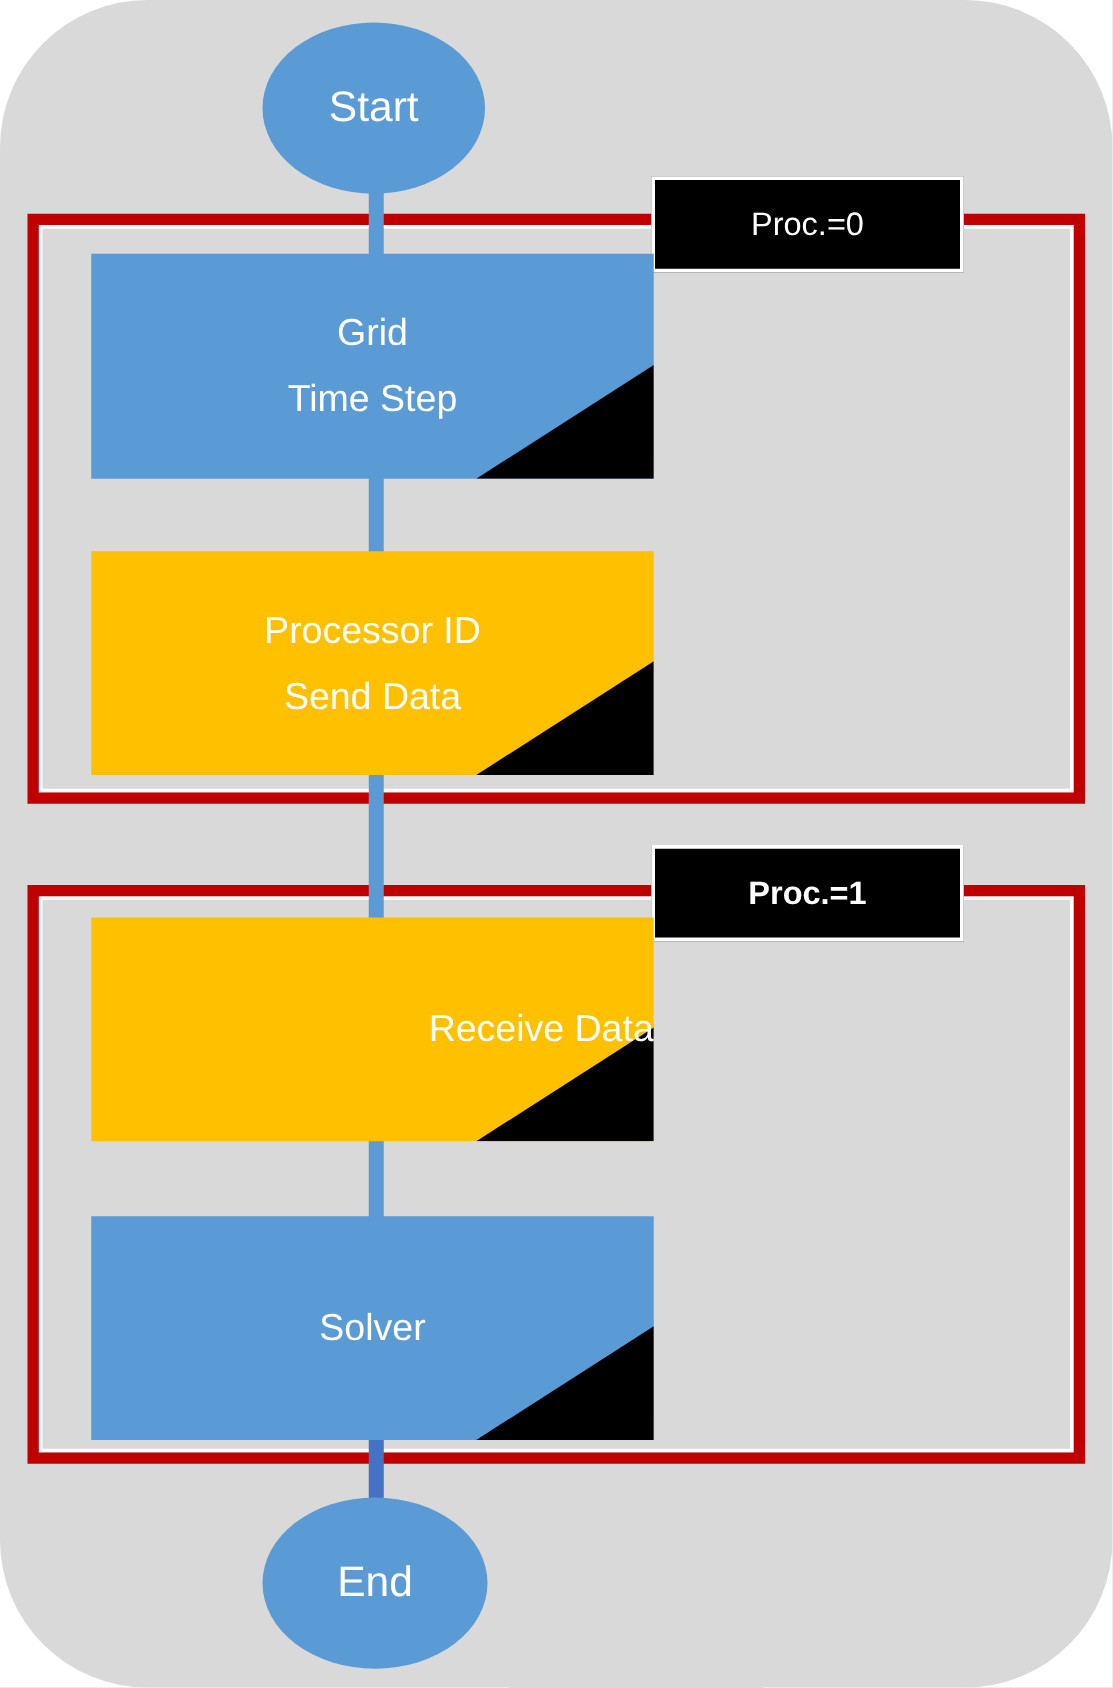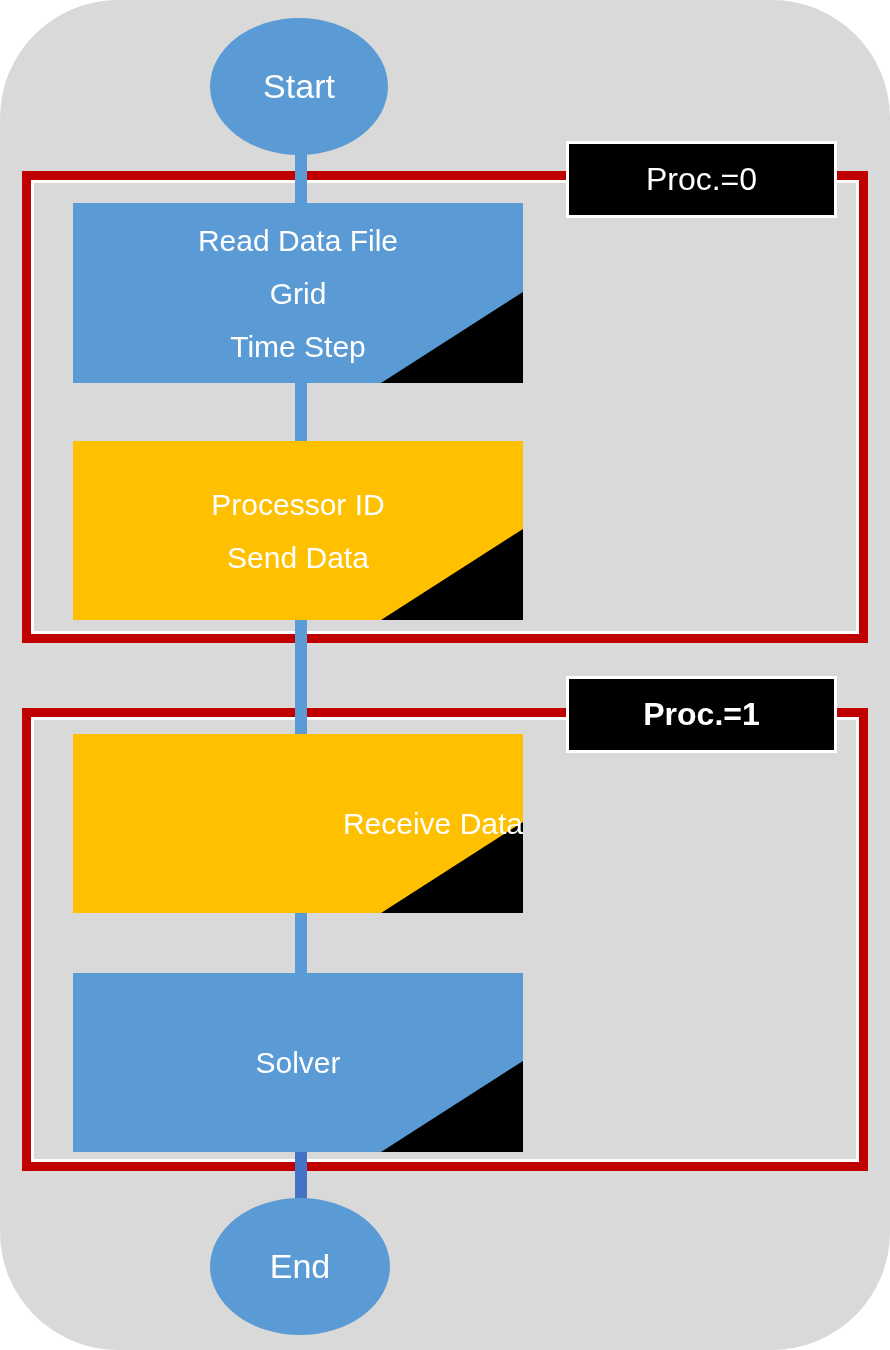--- a/index.html
+++ b/index.html
@@ -15,23 +15,23 @@
   
   .region{
     position:absolute;border:9px solid #c00000;
     box-shadow:inset 0 0 0 3px rgba(255,255,255,.95);
     box-sizing:border-box;background:transparent;
   }
   .region1{left:22px;top:171px;width:846px;height:472px;}
   .region2{left:22px;top:708px;width:846px;height:463px;}
   
   .proc{
-    position:absolute;left:566px;width:271px;height:77px;
+    position:absolute;left:521px;width:250px;height:77px;
     background:#000000;border:3px solid #ffffff;box-sizing:border-box;
-    color:#ffffff;font-size:32px;display:flex;align-items:center;justify-content:center;
+    color:#ffffff;font-size:26px;display:flex;align-items:center;justify-content:center;
     z-index:4;
   }
   .proc1{top:141px;}
   .proc2{top:676px;font-weight:bold;}
   
   .conn{position:absolute;left:295px;width:12px;z-index:3;}
   .conn-light{background:#5b9bd5;}
   .conn-dark{background:#4472c4;}
   .c1{top:150px;height:58px;}
   .c2{top:380px;height:64px;}
@@ -84,21 +84,20 @@
 </div>
 <div class="proc proc2">
   <span>Proc.=1</span>
 </div>
 
 <div class="ellipse ell-start">
   <span>Start</span>
 </div>
 
 <div class="step step-blue s1">
-  <div class="step-line">Read Data File</div>
   <div class="step-line">Grid</div>
   <div class="step-line">Time Step</div>
   <div class="corner-triangle"></div>
 </div>
 
 <div class="step step-gold s2">
   <div class="step-line">Processor ID</div>
   <div class="step-line">Send Data</div>
   <div class="corner-triangle"></div>
 </div>

